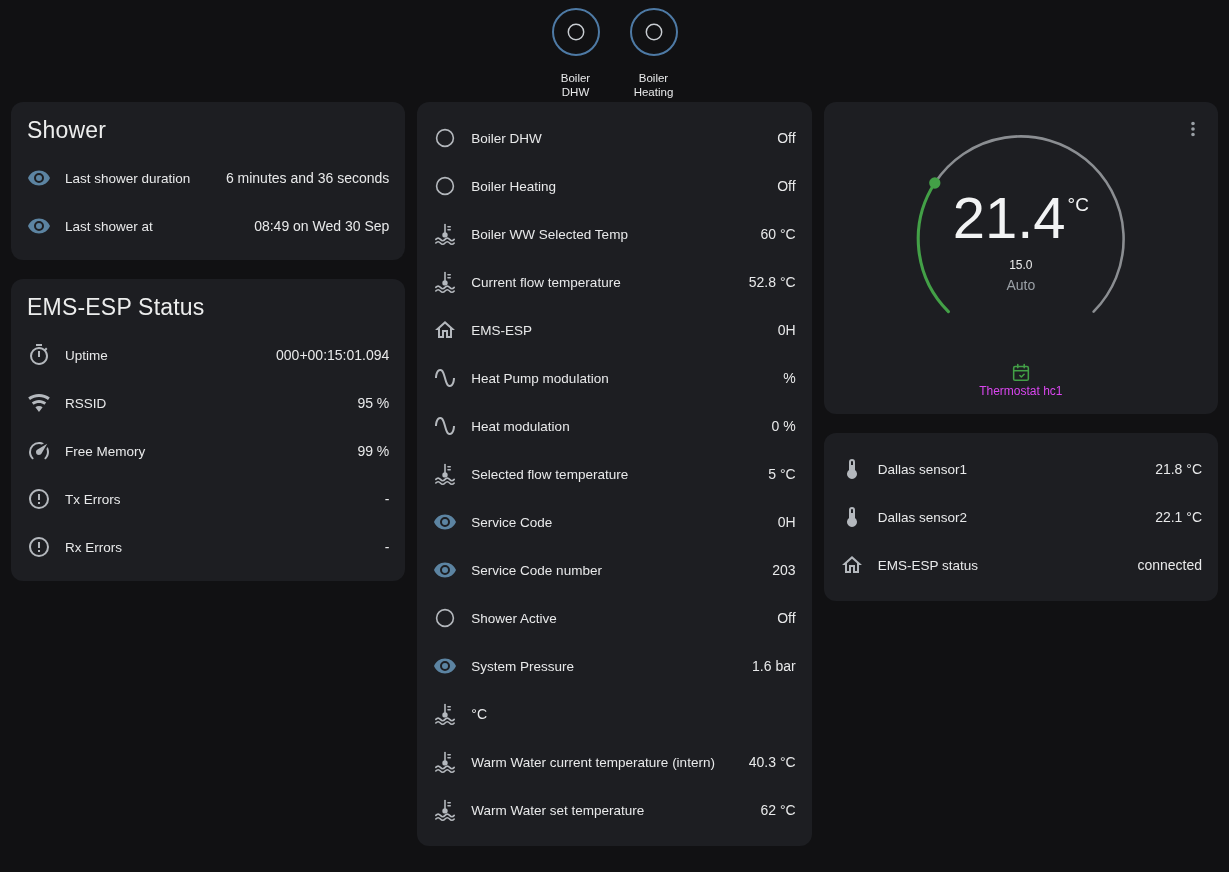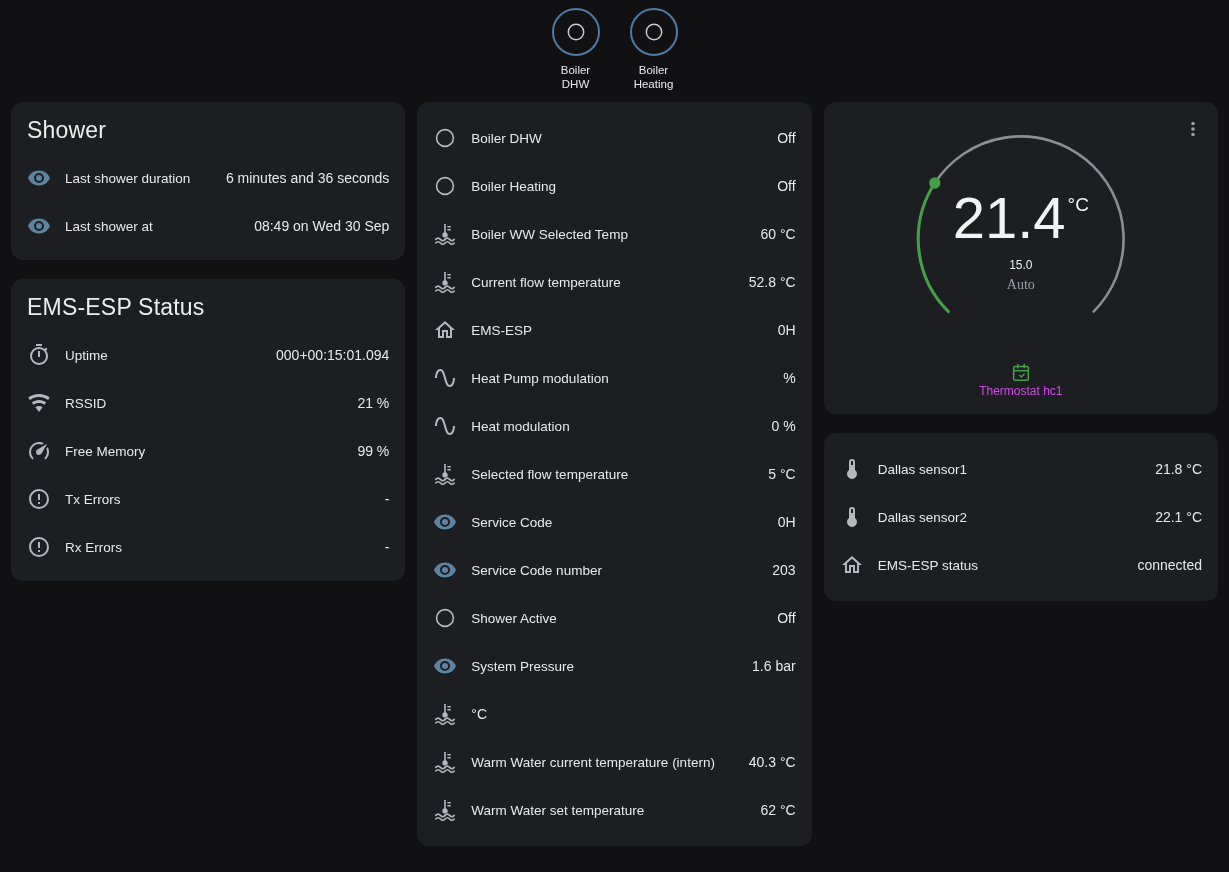--- a/index.html
+++ b/index.html
@@ -4,21 +4,21 @@
 <style>
   * { box-sizing: border-box; margin: 0; padding: 0; }
   html,body { width:1229px; height:872px; }
   body {
     background: var(--bg, #111113);
     font-family: "Liberation Sans", sans-serif;
     color: var(--text, #e6e7e8);
     overflow: hidden;
   }
   .badges { display:flex; justify-content:center; align-items:flex-start; gap:14px; padding-top:8px; height:100px; }
-  .badge { display:flex; flex-direction:column; align-items:center; width:64px; cursor:pointer; }
+  .badge { display:flex; flex-direction:column; align-items:center; width:64px; cursor:pointer;gap:8px; }
   .badge-circle { width:48px; height:48px; border-radius:50%; border:2px solid var(--ring,#4e7aa5); display:flex; align-items:center; justify-content:center; }
   .badge-circle .icon { width:22px; height:22px; color:#c9cdd2; }
   .badge-label { margin-top:8px; font-size:11.5px; font-weight:500; line-height:1.2; text-align:center; color:#e8e9ea; }
   .grid { display:grid; grid-template-columns:1fr 1fr 1fr; gap:12px; padding:2px 11px 0; align-items:start; }
   .col { display:flex; flex-direction:column; gap:19px; }
   .card { background: var(--card,#1d1e22); border-radius:12px; }
   .card-title { font-size:23px; font-weight:400; padding:15px 16px 4px; color:#eceded; letter-spacing:.2px; }
   .rows { padding:6px 0 10px; }
   .rows.tall { padding:12px 0; }
   .row { display:flex; align-items:center; gap:14px; padding:12px 16px; cursor:pointer; }
@@ -29,21 +29,21 @@
   
   .thermo { position:relative; padding:10px 0 16px; display:flex; flex-direction:column; align-items:center; }
   .menu-btn { position:absolute; top:8px; right:6px; width:38px; height:38px; background:none; border:none; cursor:pointer; color:#9aa0a6; display:flex; align-items:center; justify-content:center; }
   .menu-btn .icon { width:22px; height:22px; color:#9aa0a6; }
   .gauge-wrap { position:relative; width:226px; height:226px; margin-top:14px; cursor:pointer; }
   .gauge-wrap svg { width:100%; height:100%; display:block; }
   .gauge-text { position:absolute; inset:0; display:flex; flex-direction:column; align-items:center; justify-content:center; padding-top:4px; pointer-events:none; }
   .cur { display:flex; align-items:flex-start; font-size:58px; line-height:1; font-weight:400; color:#f2f3f4; }
   .unit { font-size:19px; margin-top:6px; margin-left:2px; }
   .target { font-size:12px; margin-top:11px; font-weight:500; color:#eceded; }
-  .mode { font-size:14px; margin-top:5px; color:#9aa0a6;font-family:Liberation Serif, serif; }
+  .mode { font-size:14px; margin-top:5px; color:#9aa0a6; }
   .cal { width:22px; height:22px; color:var(--green,#43a047); margin-top:10px; cursor:pointer; }
   .thermo-name { font-size:12px; color:#d946ef; }
   .arc-gray { stroke: var(--gauge_gray,#8b8e92); }
   .arc-green { stroke: var(--green,#43a047); }
   .dot-green { fill: var(--green,#43a047); }
 </style>
 </head>
 <body>
 
 <svg width="0" height="0" style="position:absolute" aria-hidden="true">
@@ -156,21 +156,21 @@
                 <use href="#i-timer"></use>
               </svg>
               <span class="label">Uptime</span>
               <span class="value">000+00:15:01.094</span>
             </div>
             <div class="row">
               <svg class="icon" viewBox="0 0 24 24">
                 <use href="#i-wifi"></use>
               </svg>
               <span class="label">RSSID</span>
-              <span class="value">21 %</span>
+              <span class="value">95 %</span>
             </div>
             <div class="row">
               <svg class="icon" viewBox="0 0 24 24">
                 <use href="#i-gauge"></use>
               </svg>
               <span class="label">Free Memory</span>
               <span class="value">99 %</span>
             </div>
             <div class="row">
               <svg class="icon" viewBox="0 0 24 24">

